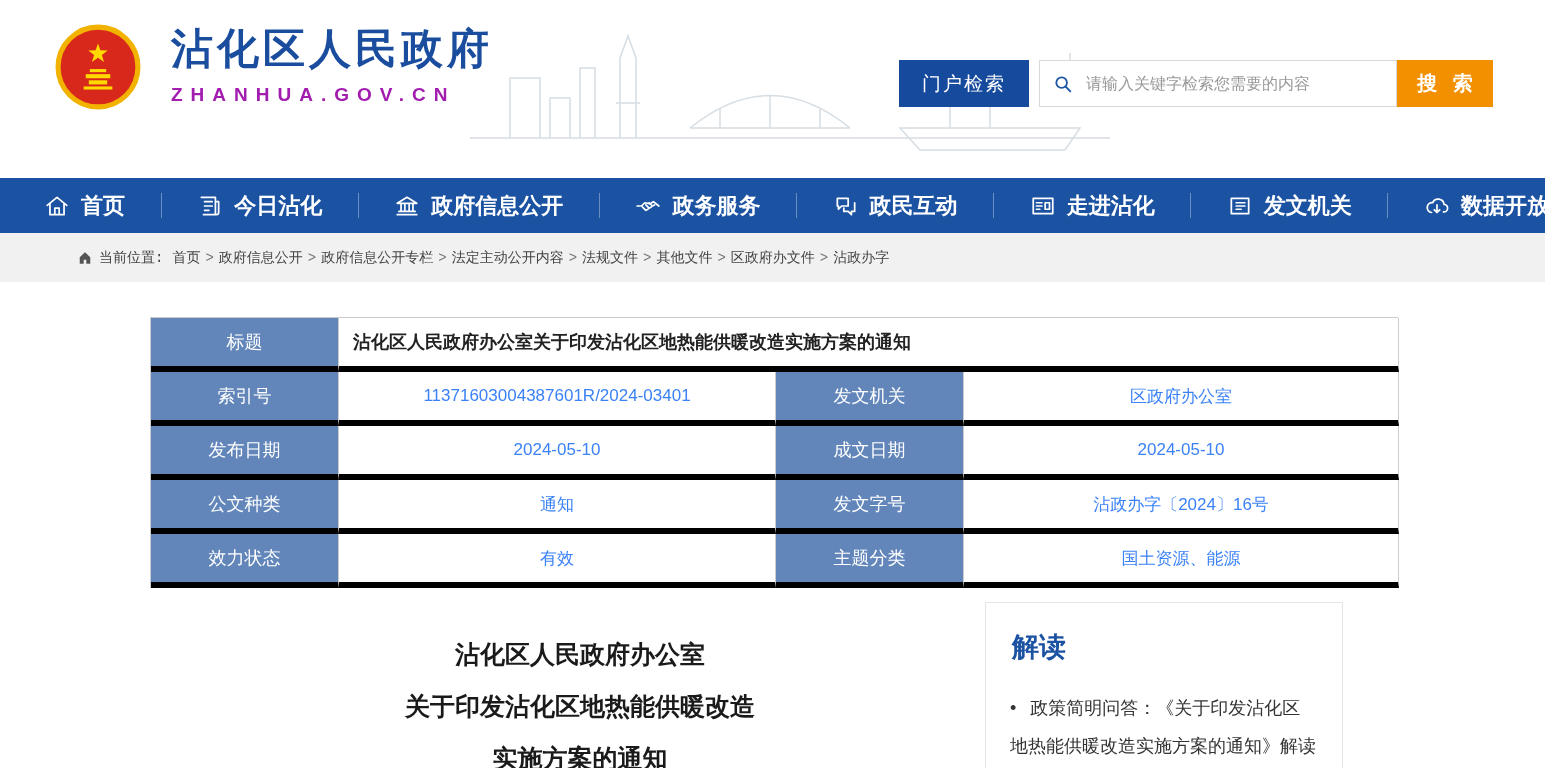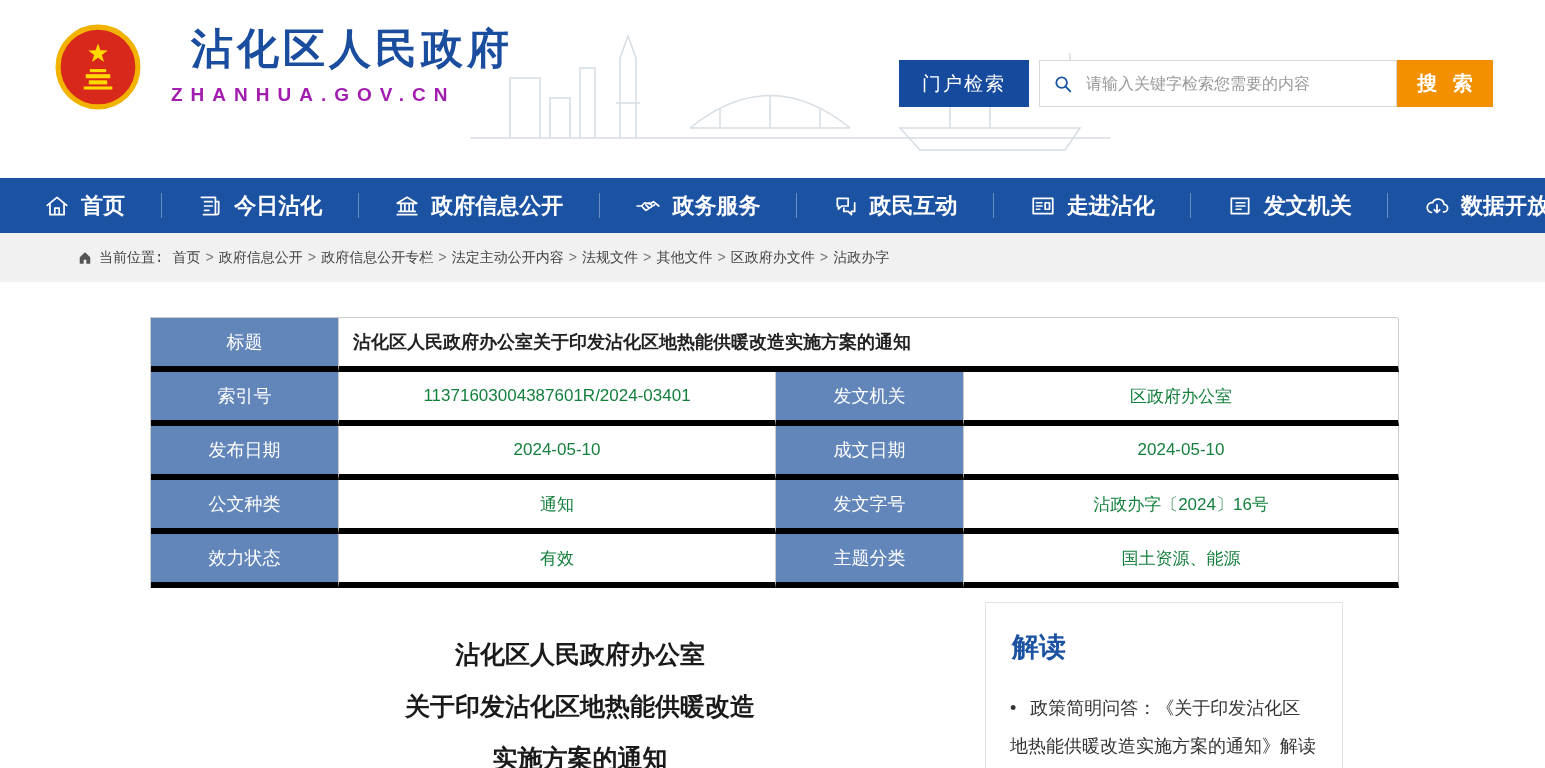--- a/index.html
+++ b/index.html
@@ -6,21 +6,21 @@
   body {
     margin: 0; width: 1545px; height: 768px; overflow: hidden;
     background: #fff;
     font-family: "Liberation Sans", "DejaVu Sans", sans-serif;
   }
   
   .header { position: relative; height: 178px; background: #fff; }
   .skyline { position: absolute; left: 470px; top: 8px; width: 640px; height: 165px; opacity: .8; }
   .logo-block { position: absolute; left: 55px; top: 24px; display: flex; align-items: center; gap: 30px; cursor: pointer; }
   .emblem svg { display: block; }
-  .site-name { font-size: 42px; font-weight: bold; color: #1a4d9e; letter-spacing: 4px; line-height: 1; margin-left: 20px; }
+  .site-name { font-size: 42px; font-weight: bold; color: #1a4d9e; letter-spacing: 4px; line-height: 1; }
   .site-domain { font-size: 19px; font-weight: bold; color: #a21caf; letter-spacing: 8px; margin-top: 14px; }
   .search-row { position: absolute; top: 60px; right: 52px; display: flex; height: 47px; padding-left: 8px; }
   .portal-btn { width: 130px; background: #164a9c; color: #fff; font-size: 19px; letter-spacing: 2px;
     display: flex; align-items: center; justify-content: center; margin-right: 10px; cursor: pointer; }
   .search-box { width: 358px; background: #fff; border: 1px solid #d9d9d9; display: flex; align-items: center; padding: 0 12px; }
   .search-box svg { flex: 0 0 auto; }
   .search-input { border: none; outline: none; flex: 1; font-size: 16px; color: #333; margin-left: 10px; background: transparent; font-family: inherit; }
   .search-input::placeholder { color: #999; }
   .search-btn { width: 96px; background: #f39000; color: #fff; font-size: 20px; font-weight: bold; letter-spacing: 5px;
     display: flex; align-items: center; justify-content: center; cursor: pointer; padding-left: 5px; }
@@ -35,21 +35,21 @@
   .crumb-home { margin-right: 7px; display: flex; align-items: center; }
   .crumb-prefix { margin-right: 6px; }
   .crumb { cursor: pointer; margin: 0 3px; }
   .crumb-sep { color: #777; margin: 0 2px; }
   
   .meta-table { margin: 35px 0 0 150px; width: 1248px; display: grid;
     grid-template-columns: 188px 437px 188px 435px; grid-auto-rows: 54px;
     border-top: 1px solid #ccc; border-left: 1px solid #ccc; }
   .cell { border-right: 1px solid #ccc; border-bottom: 6px solid #000000; display: flex; align-items: center; justify-content: center; padding: 0 8px; }
   .cell.label { background: #6286ba; color: #fff; font-size: 18px; }
-  .cell.value { color: #15803d; font-size: 17px; text-align: center; }
+  .cell.value { color: #3b82f6; font-size: 17px; text-align: center; }
   .cell.title-value { grid-column: 2 / -1; justify-content: flex-start; padding-left: 14px; font-weight: bold; font-size: 18px; color: #222; }
   
   .content-row { display: flex; margin: 14px 0 0 150px; width: 1248px; }
   .article-col { width: 805px; padding-left: 55px; padding-top: 26px; }
   .doc-title-line { text-align: center; font-size: 25px; font-weight: bold; color: #1a1a1a; line-height: 52px; }
   .interp-box { margin-left: 30px; width: 358px; min-height: 260px; border: 1px solid #e4e4e4; padding: 20px 24px; }
   .interp-heading { color: #1b52a2; font-size: 27px; font-weight: bold; margin: 6px 0 24px 2px; }
   .interp-item { font-size: 18px; color: #333; line-height: 38px; cursor: pointer; }
   .bullet { margin-right: 14px; }
 </style>

